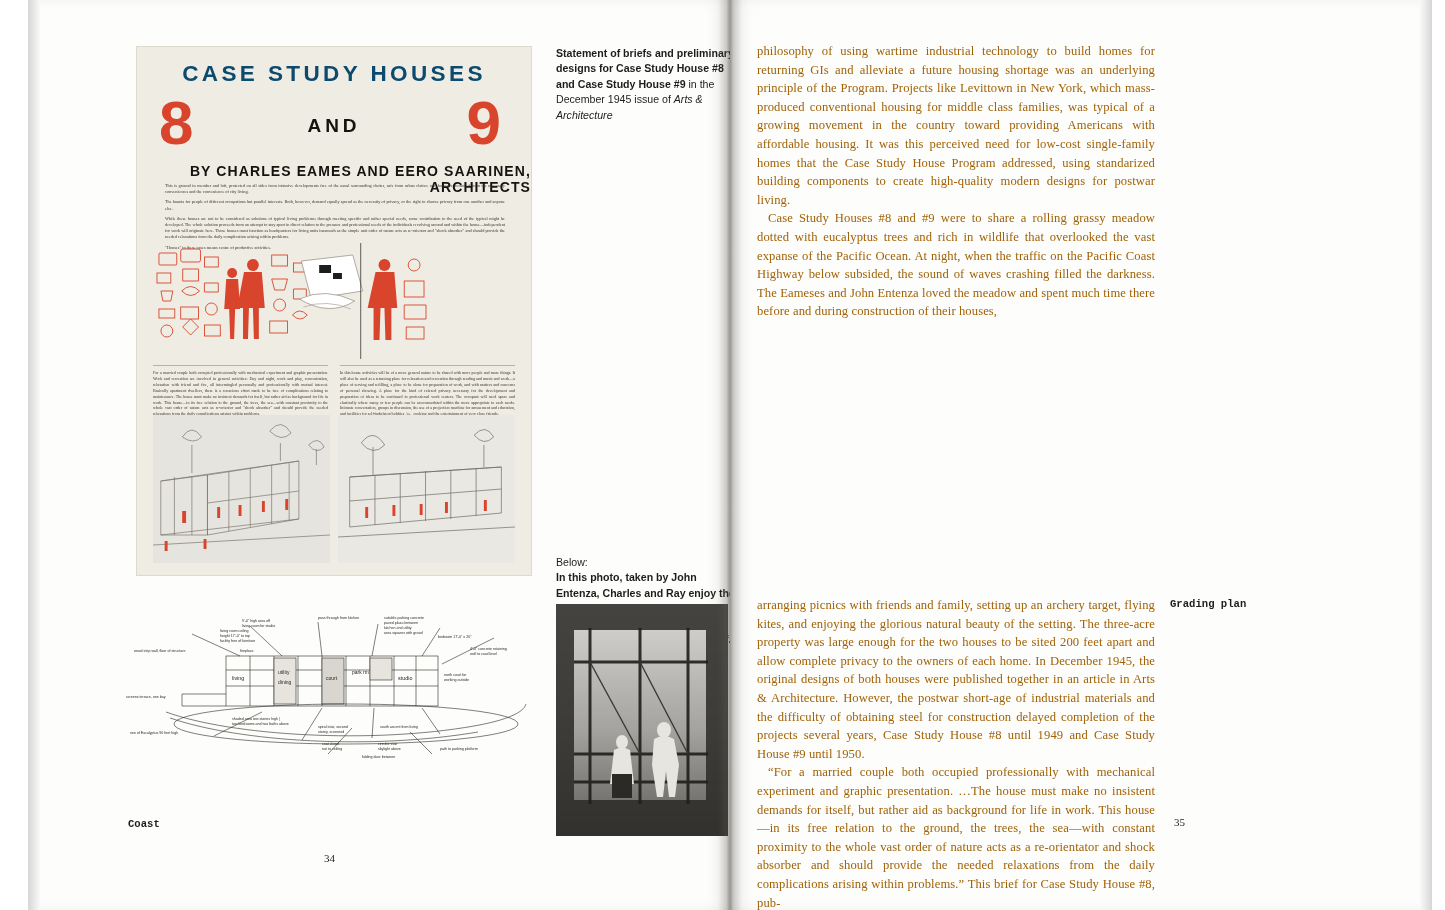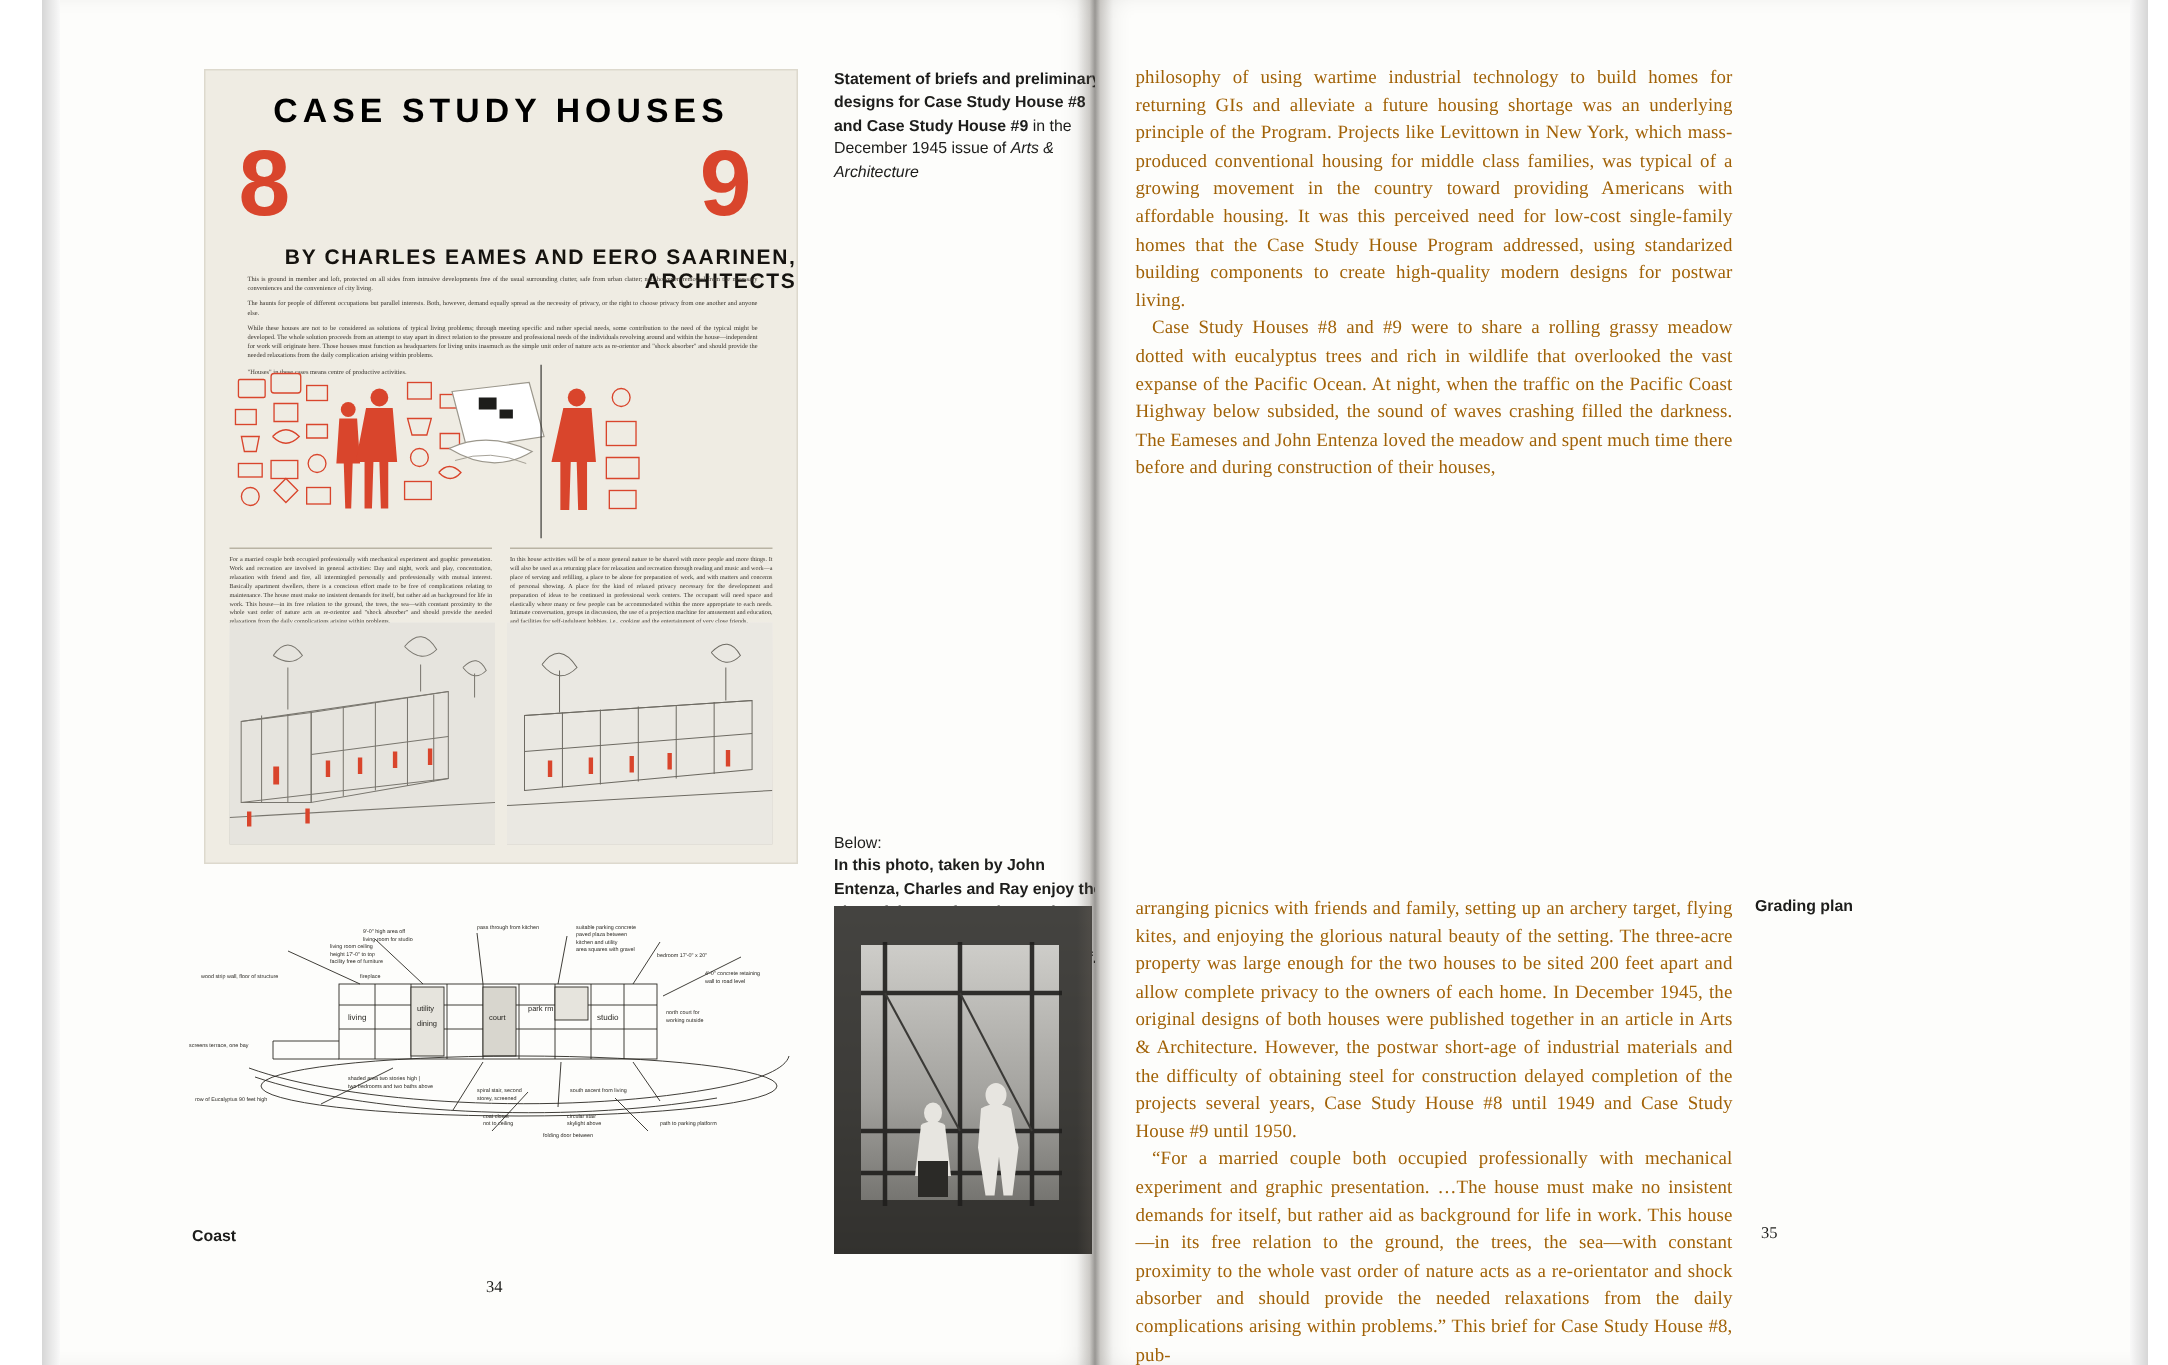--- a/index.html
+++ b/index.html
@@ -57,21 +57,21 @@
     font-weight: bold;
   }
   .caption .reg { font-weight: normal; }
   .caption .ital { font-style: italic; font-weight: normal; }
   .folio {
     font-family: "Liberation Serif", serif;
     font-size: 11px;
     color: #1d1d1b;
   }
   .plan-label {
-    font-family: Liberation Sans, sans-serif;
+    font-family: Liberation Mono, monospace;
     font-size: 10.6px;
     font-weight: bold;
     color: #1d1d1b;
   }
   .ital { font-style: italic; }
 
   
   .mag {
     position: absolute;
     left: 96px; top: 46px;
@@ -79,21 +79,21 @@
     background: #efece3;
     border: 1px solid #ddd9cd;
     overflow: hidden;
   }
   .mag-title {
     position: absolute; left: 14px; top: 14px; right: 14px;
     font-family: "Liberation Sans", sans-serif;
     font-weight: bold;
     font-size: 22.5px;
     letter-spacing: 3.4px;
-    color: #000000;
+    color: #0c4a6e;
     text-align: center;
   }
   .mag-8 {
     position: absolute; left: 22px; top: 46px;
     font-family: "Liberation Sans", sans-serif;
     font-weight: bold; font-size: 62px; line-height: 60px;
     color: #d9452c;
   }
   .mag-and {
     position: absolute; left: 0; right: 0; top: 68px;
@@ -174,20 +174,21 @@
 <div class="spread">
 
   <div class="edge-left"></div>
   <div class="edge-right"></div>
 
   <div class="page page-left">
 
     <div class="mag">
       <div class="mag-title">CASE STUDY HOUSES</div>
       <div class="mag-8">8</div>
+      <div class="mag-and">AND</div>
       <div class="mag-9">9</div>
       <div class="mag-by">BY CHARLES EAMES AND EERO SAARINEN, ARCHITECTS</div>
 
       <div class="mag-intro">
         <p>This is ground in member and loft, protected on all sides from intrusive developments free of the usual surrounding clutter, safe from urban clatter; not, however, removed from the necessary conveniences and the convenience of city living.</p>
         <p>The haunts for people of different occupations but parallel interests. Both, however, demand equally spread as the necessity of privacy, or the right to choose privacy from one another and anyone else.</p>
         <p>While these houses are not to be considered as solutions of typical living problems; through meeting specific and rather special needs, some contribution to the need of the typical might be developed. The whole solution proceeds from an attempt to stay apart in direct relation to the pressure and professional needs of the individuals revolving around and within the house—independent for work will originate here. Those houses must function as headquarters for living units inasmuch as the simple unit order of nature acts as re-orientor and "shock absorber" and should provide the needed relaxations from the daily complication arising within problems.</p>
         <p>"Houses" in these cases means centre of productive activities.</p>
       </div>
 

